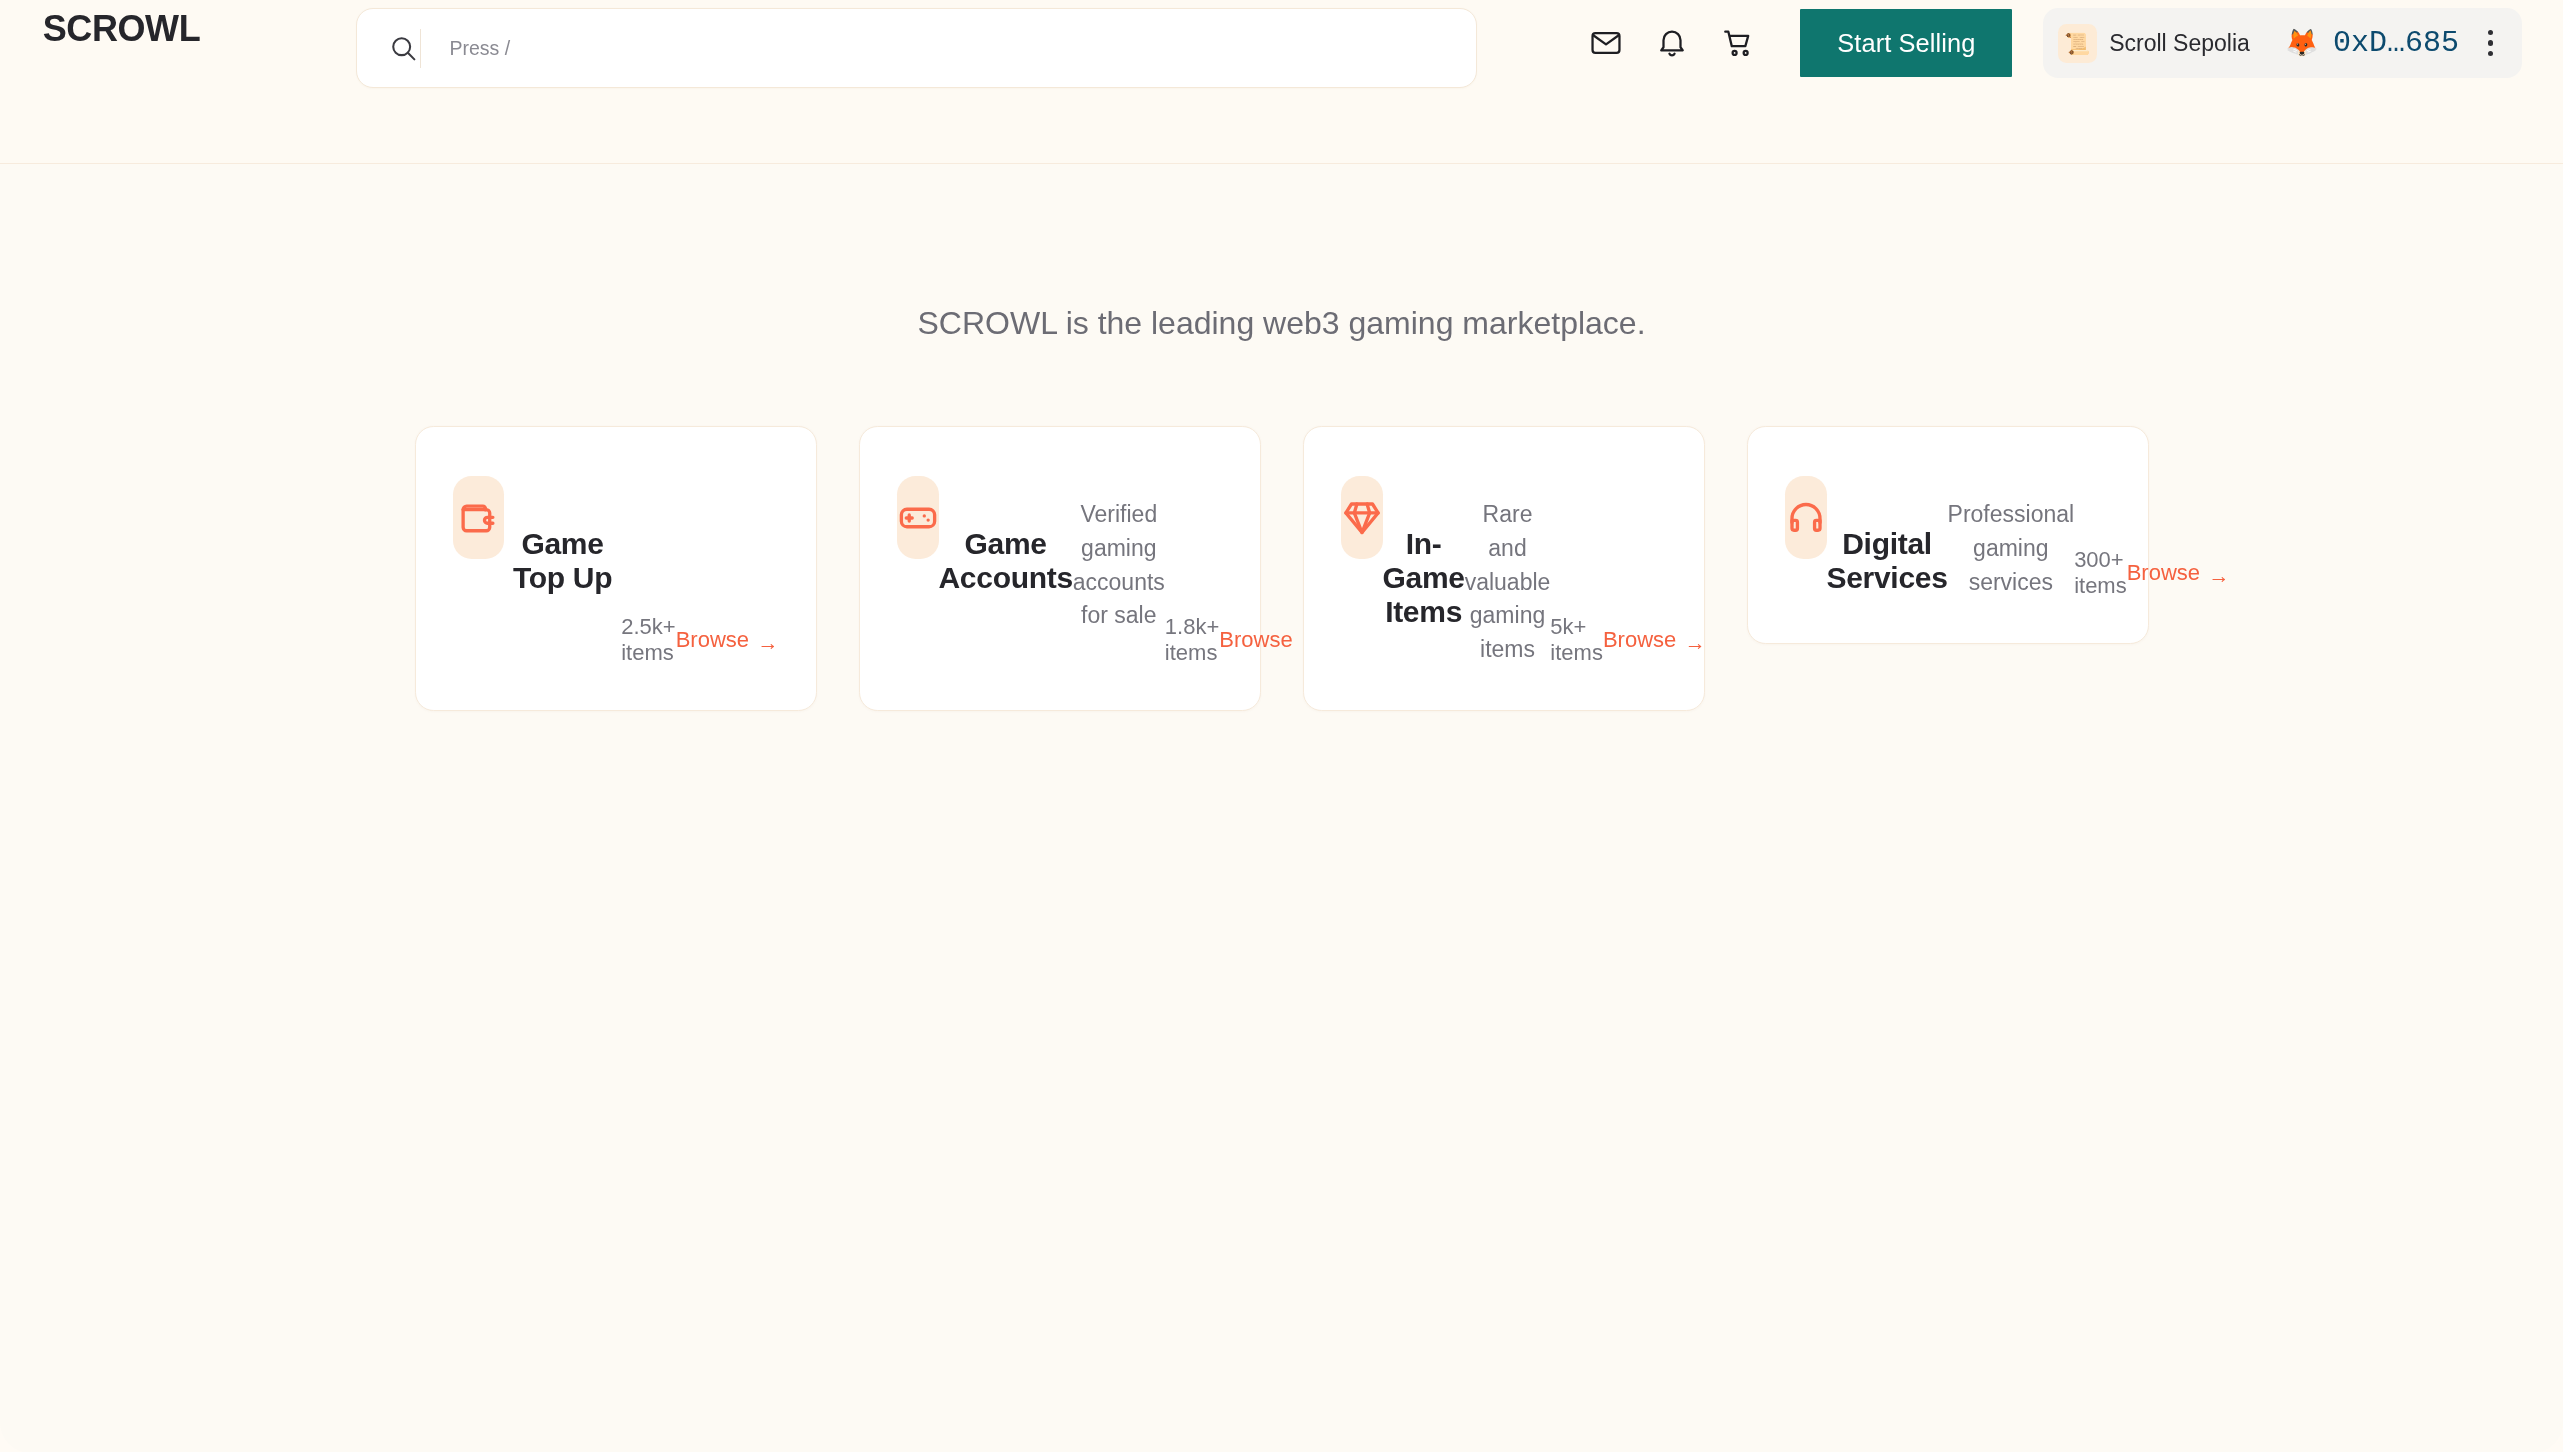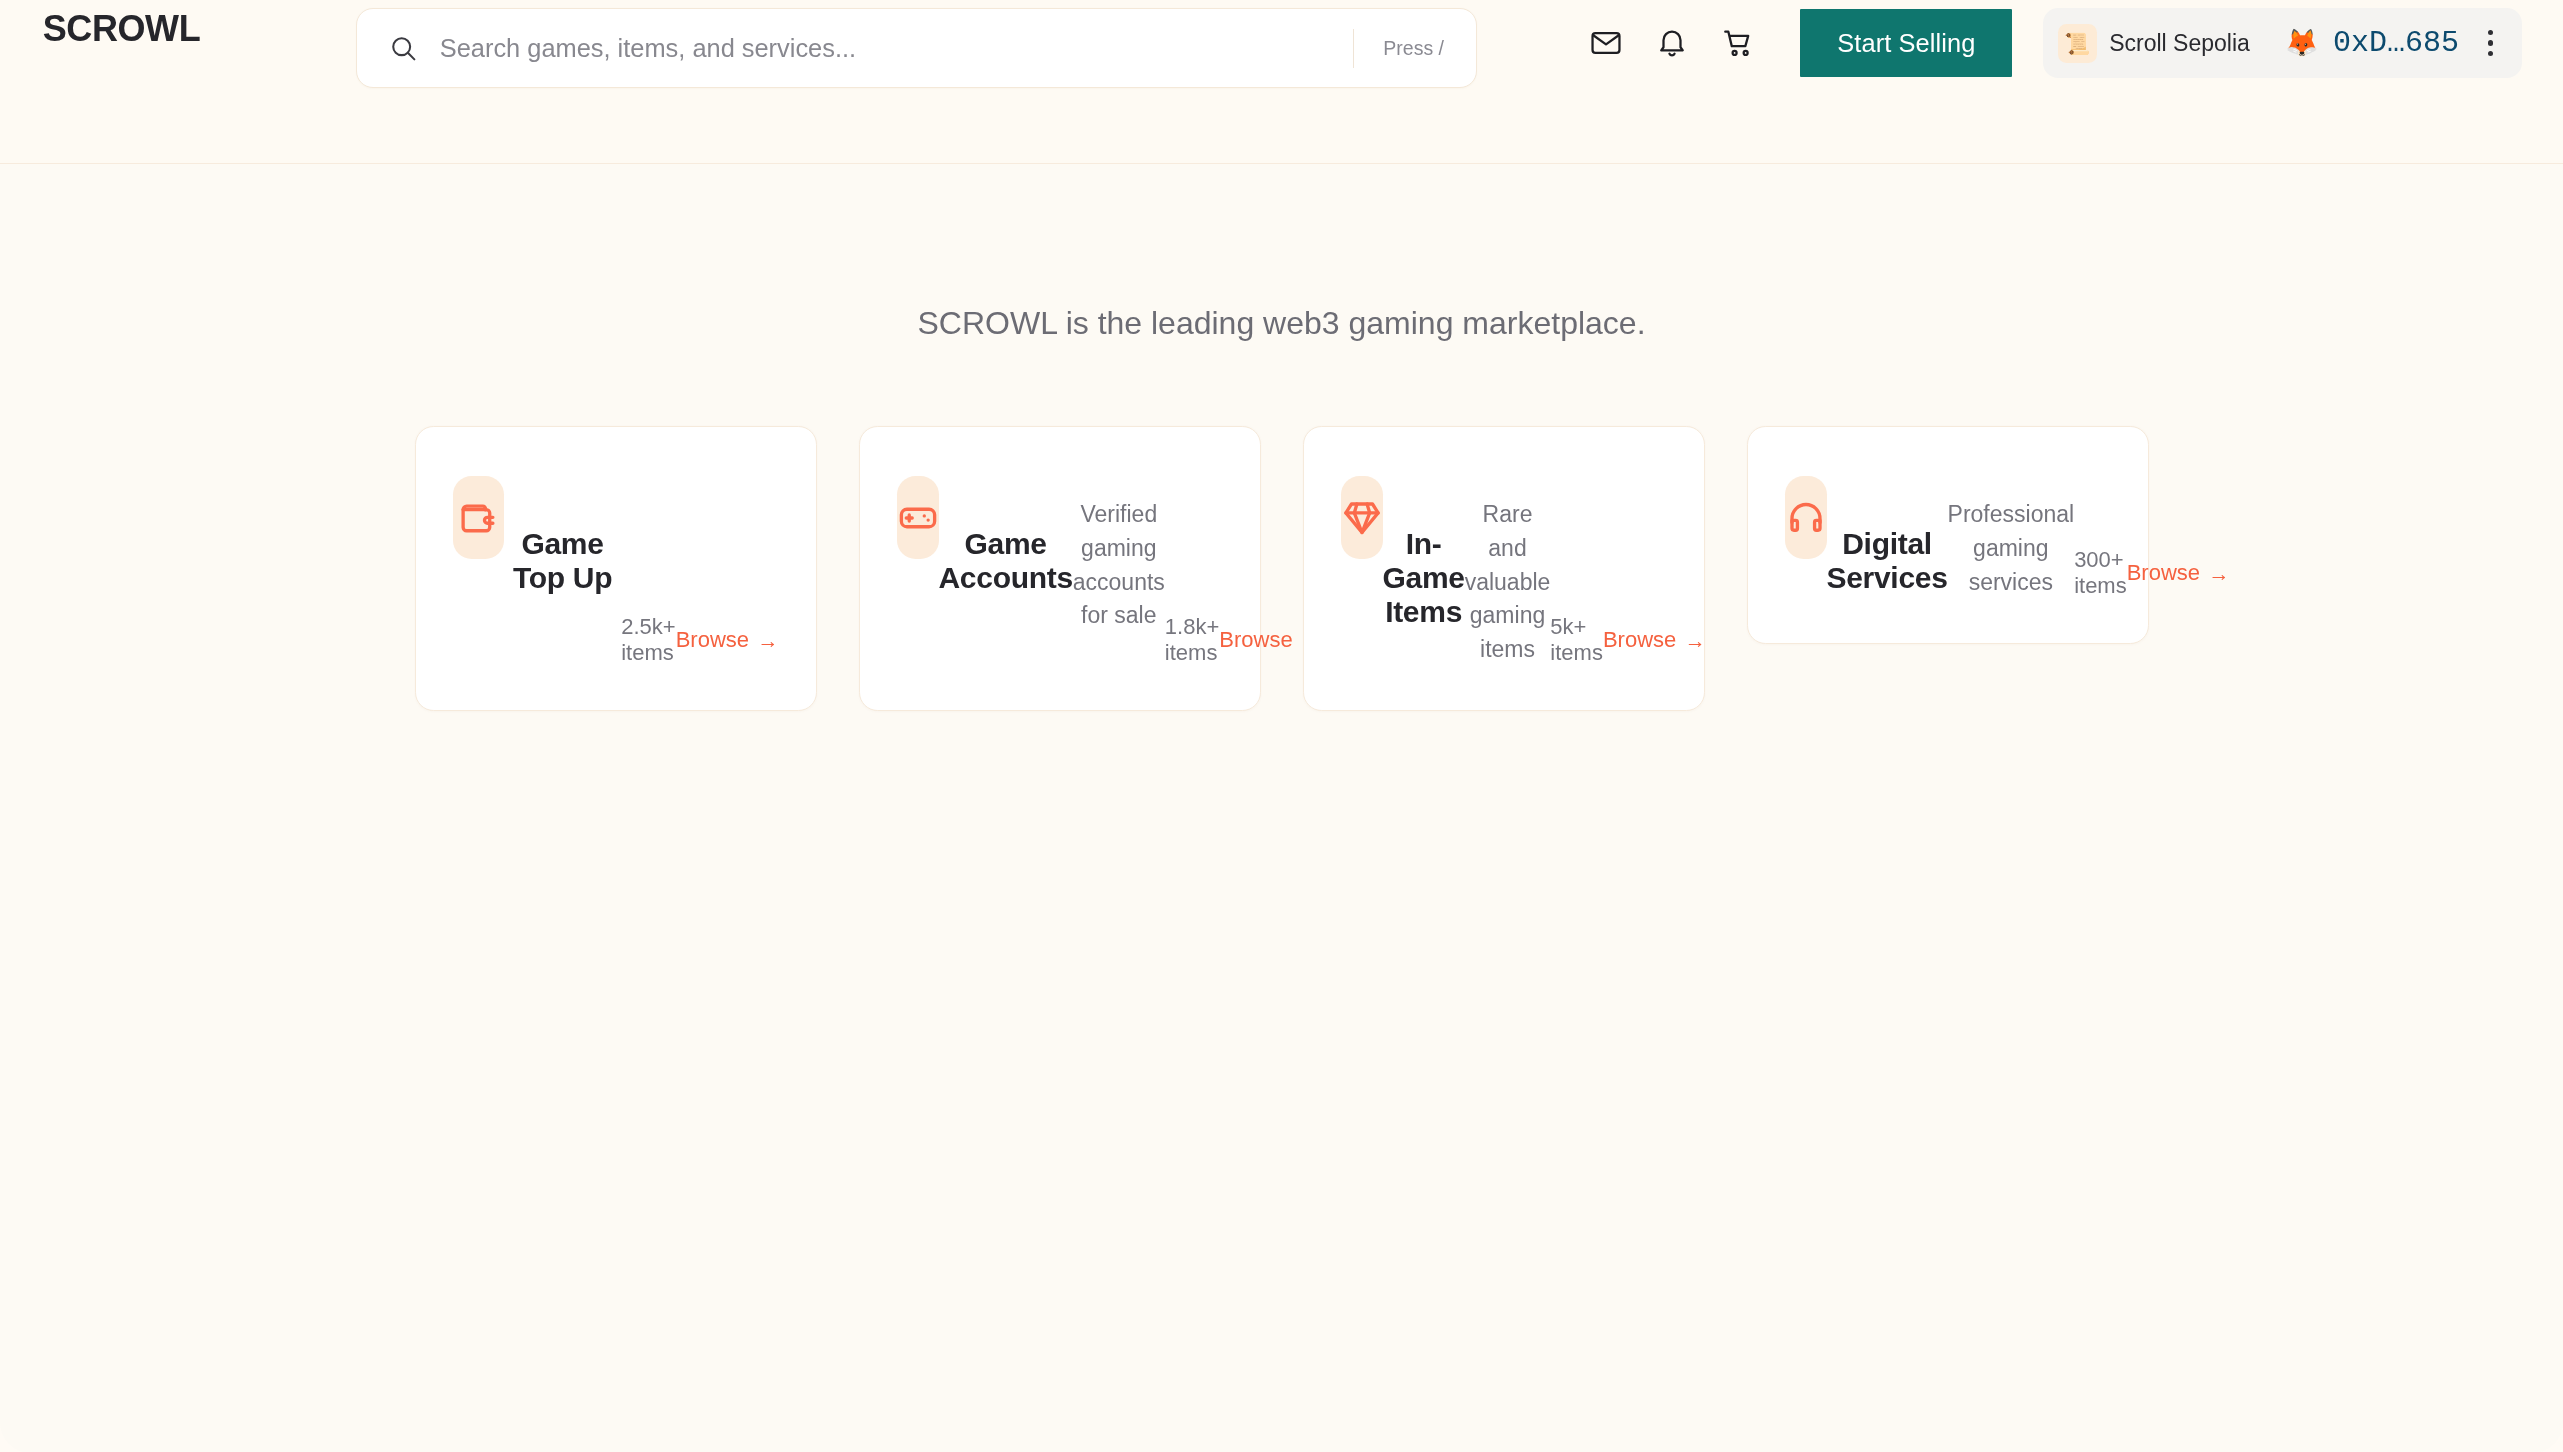--- a/index.html
+++ b/index.html
@@ -259,21 +259,21 @@
     align-items: center;
     justify-content: space-between;
   }
 
   .card-count { font-size: 22px; color: #76767E; }
 
   .card-browse {
     font-size: 22px;
     color: #F5613F;
     display: inline-flex;
-    align-items: center;
+    align-items: flex-end;
     gap: 8.5px;
     white-space: nowrap;
   }
   .card-browse .arrow { font-size: 21px; line-height: 1; }
 
   
   .card.compact { align-self: flex-start; }
 </style>
 </head>
 <body>
@@ -284,21 +284,20 @@
 
     <div class="brand">SCROWL</div>
 
     <div class="search-wrap">
       <span class="search-icon">
         <svg width="29" height="29" viewBox="0 0 24 24" fill="none" stroke="currentColor" stroke-width="1.7" stroke-linecap="round">
           <circle cx="10.5" cy="10.5" r="7"></circle>
           <line x1="15.8" y1="15.8" x2="21" y2="21"></line>
         </svg>
       </span>
-      <input class="search-input" type="text" placeholder="Search games, items, and services..." style="">
       <span class="search-kbd">Press /</span>
     </div>
 
     <div class="header-right">
 
       <button class="icon-btn">
         <svg width="34" height="34" viewBox="0 0 24 24" fill="none" stroke="currentColor" stroke-width="1.6" stroke-linecap="round" stroke-linejoin="round">
           <rect x="2.5" y="5" width="19" height="14" rx="2"></rect>
           <path d="M3 6.5l9 6.5 9-6.5"></path>
         </svg>

